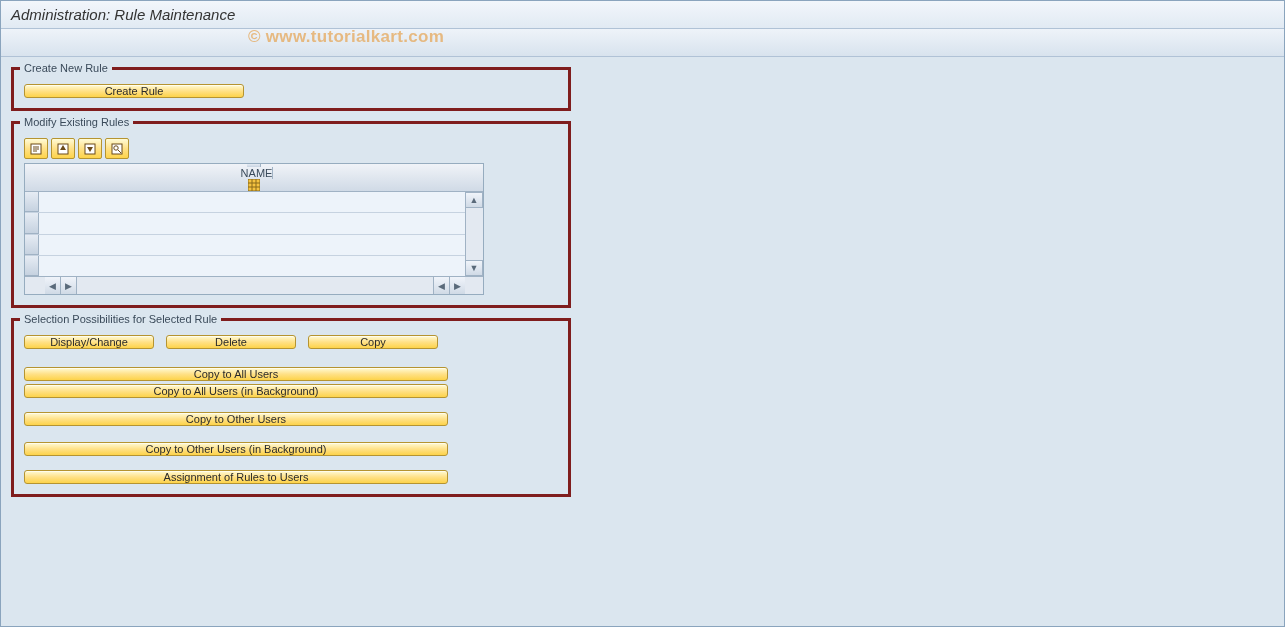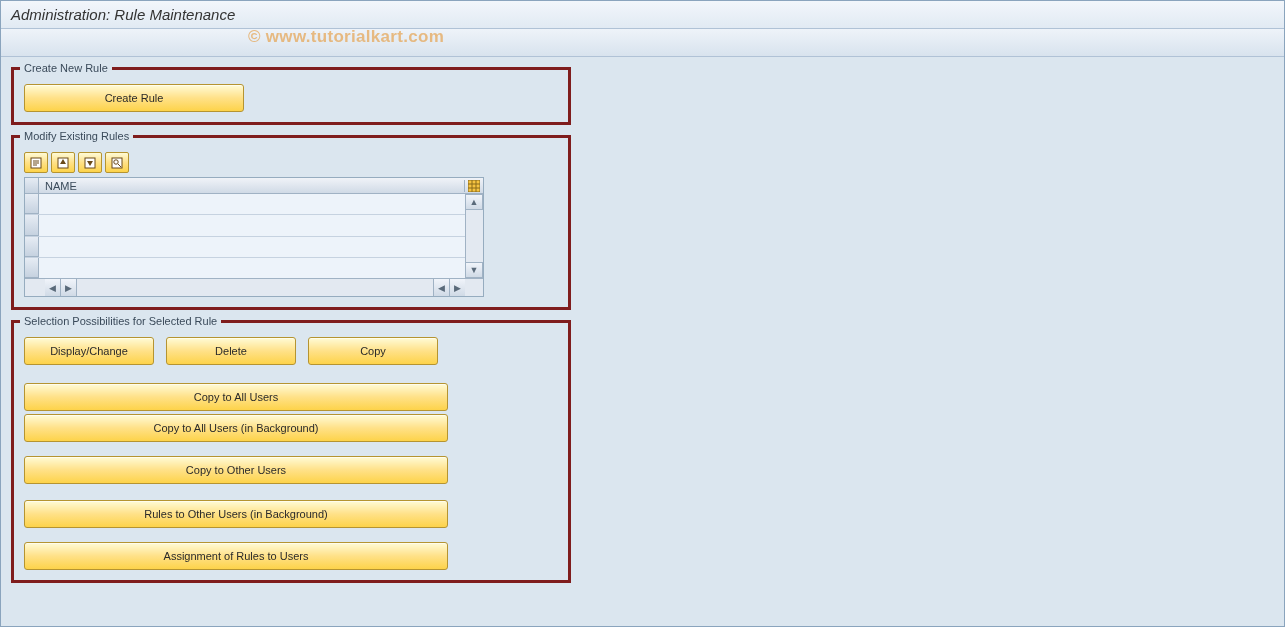--- a/index.html
+++ b/index.html
@@ -62,21 +62,21 @@
     color: #3a4a5a;
   }
   .sap-btn {
     display: inline-block;
     background: linear-gradient(to bottom, #fffbd6 0%, #ffe188 50%, #fdd34a 100%);
     border: 1px solid #b59431;
     border-radius: 3px;
     font-size: 11px;
     color: #2a2a2a;
     text-align: center;
-    padding: 7px 0;
+    padding: 0 0;
     cursor: pointer;
     box-shadow: inset 0 1px 0 rgba(255,255,255,0.6);
   }
   .btn-row { display: flex; gap: 12px; margin-bottom: 4px; }
   .btn-w1 { width: 220px; }
   .btn-w2 { width: 130px; }
   .btn-full { width: 424px; }
   .icon-btn {
     width: 24px; height: 21px;
     display: inline-flex;
@@ -94,22 +94,23 @@
   .grid-wrap {
     border: 1px solid #96acbf;
     background: #eef3f9;
     position: relative;
     margin-top: 0px;
   }
   .grid-header {
     display: flex;
     background: linear-gradient(to bottom, #f0f3f8 0%, #d0dae6 100%);
     border-bottom: 1px solid #a0b2c4;
-    height: 16px;
-    align-items: center;
+    height: 28px;
+    align-items: center;
+    flex-direction: column;
   }
   .grid-rowsel-head {
     width: 14px; height: 100%;
     background: linear-gradient(to bottom, #e6ecf4 0%, #c6d2e0 100%);
     border-right: 1px solid #a0b2c4;
   }
   .grid-col-head {
     flex: 1;
     padding-left: 6px;
     font-size: 11px;
@@ -317,21 +318,21 @@
     <div class="sap-btn btn-full" style="display:block;">
       <span>Copy to All Users (in Background)</span>
     </div>
 
     <div class="gap"></div>
 
     <div class="sap-btn btn-full" style="display:block; margin-bottom:16px;">
       <span>Copy to Other Users</span>
     </div>
     <div class="sap-btn btn-full" style="display:block;">
-      <span>Rules to Other Users (in Background)</span>
+      <span>Copy to Other Users (in Background)</span>
     </div>
 
     <div class="gap"></div>
 
     <div class="sap-btn btn-full" style="display:block;">
       <span>Assignment of Rules to Users</span>
     </div>
   </div>
 
 </div>

